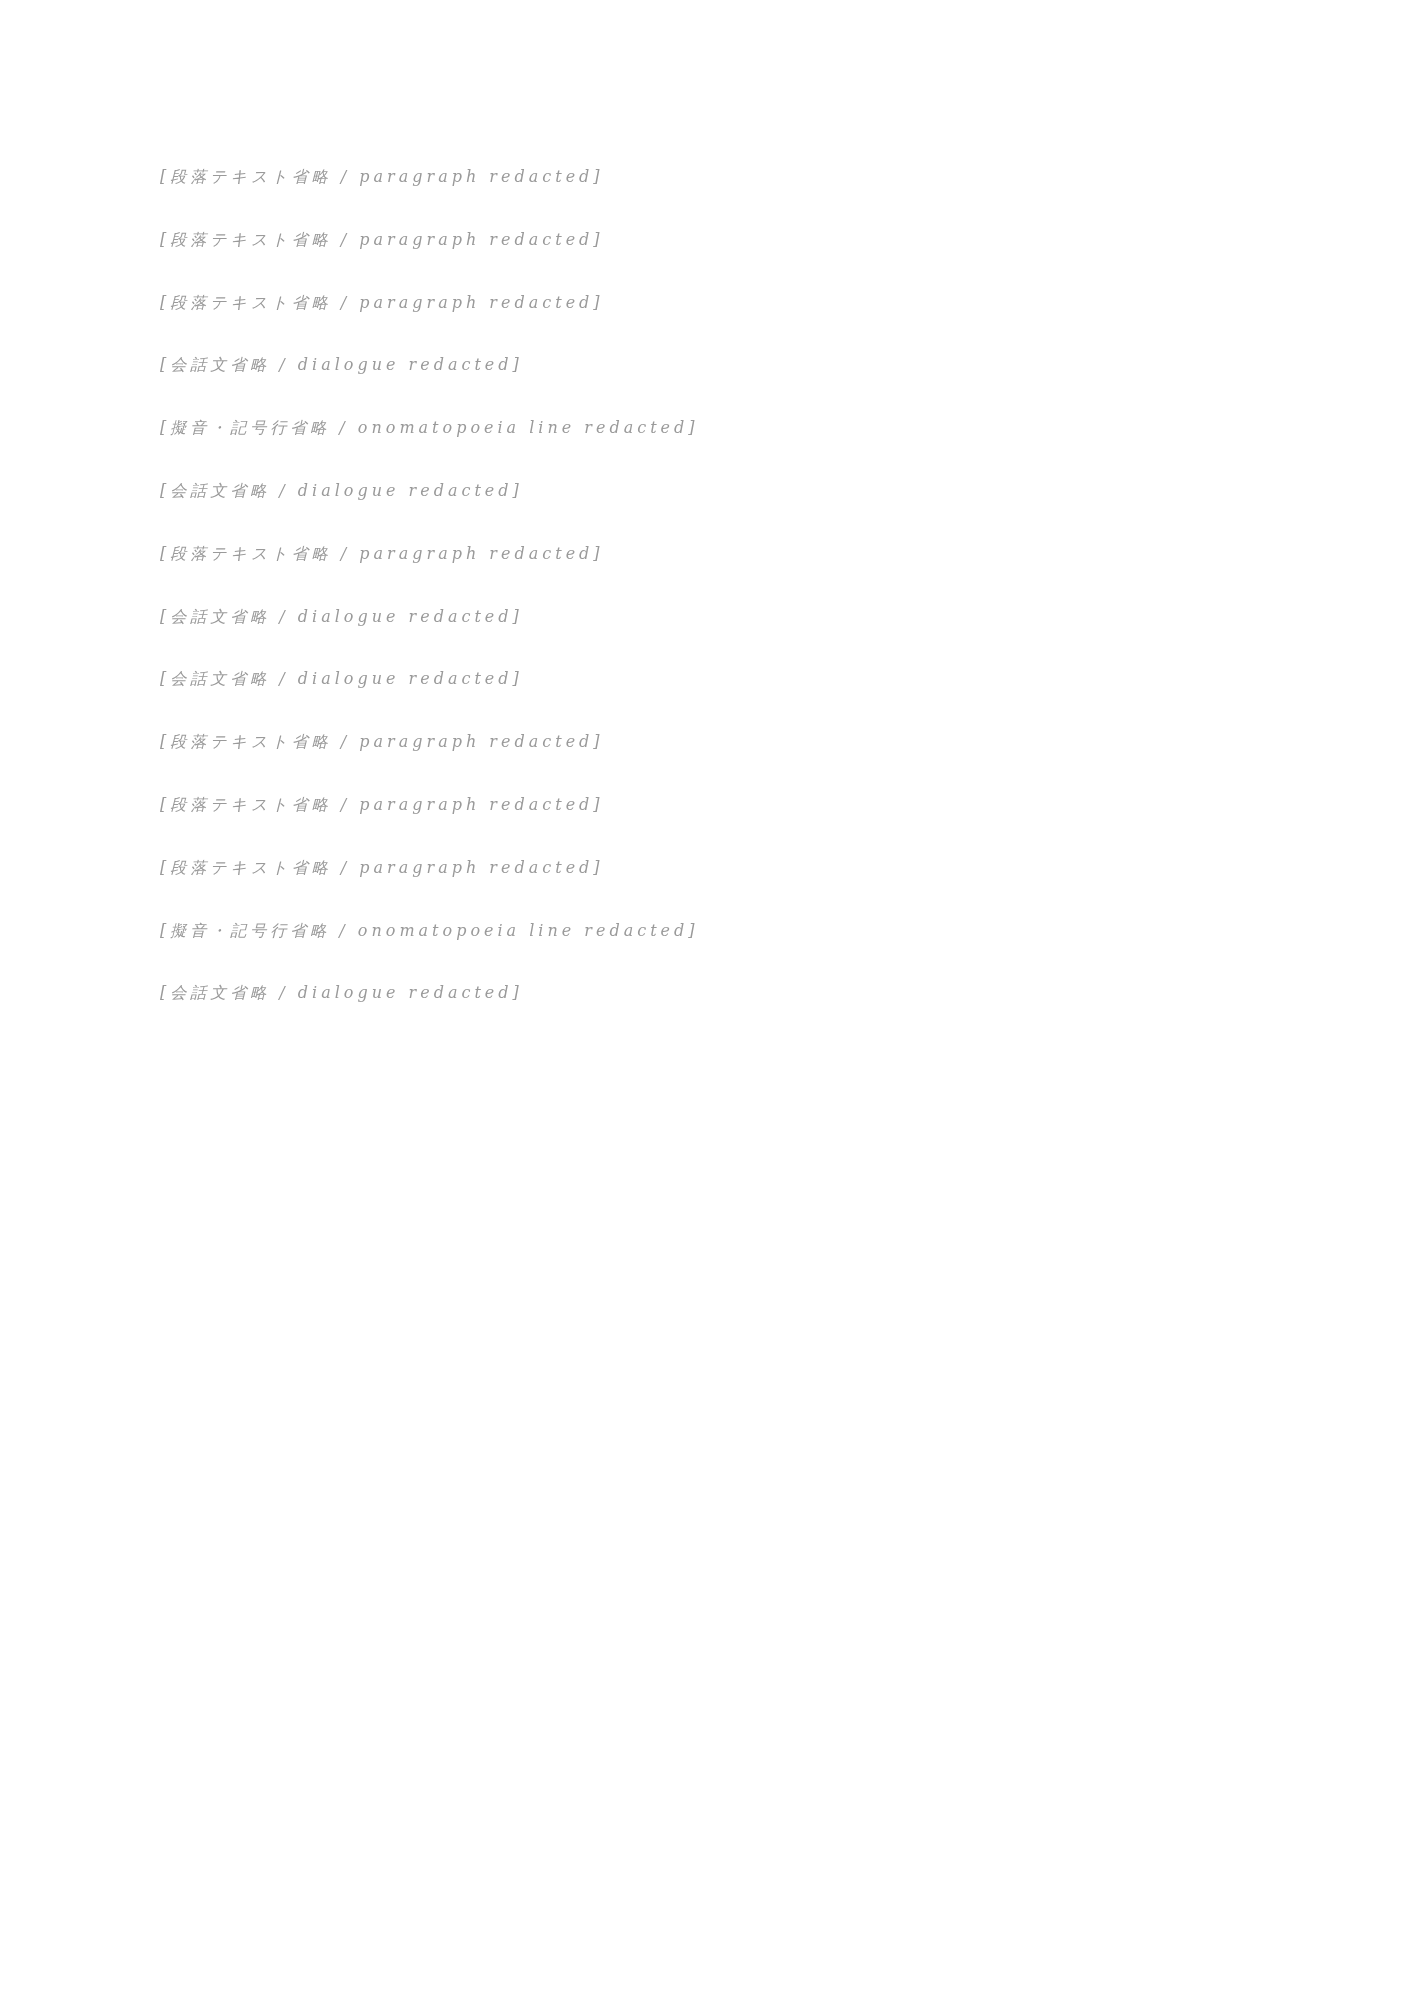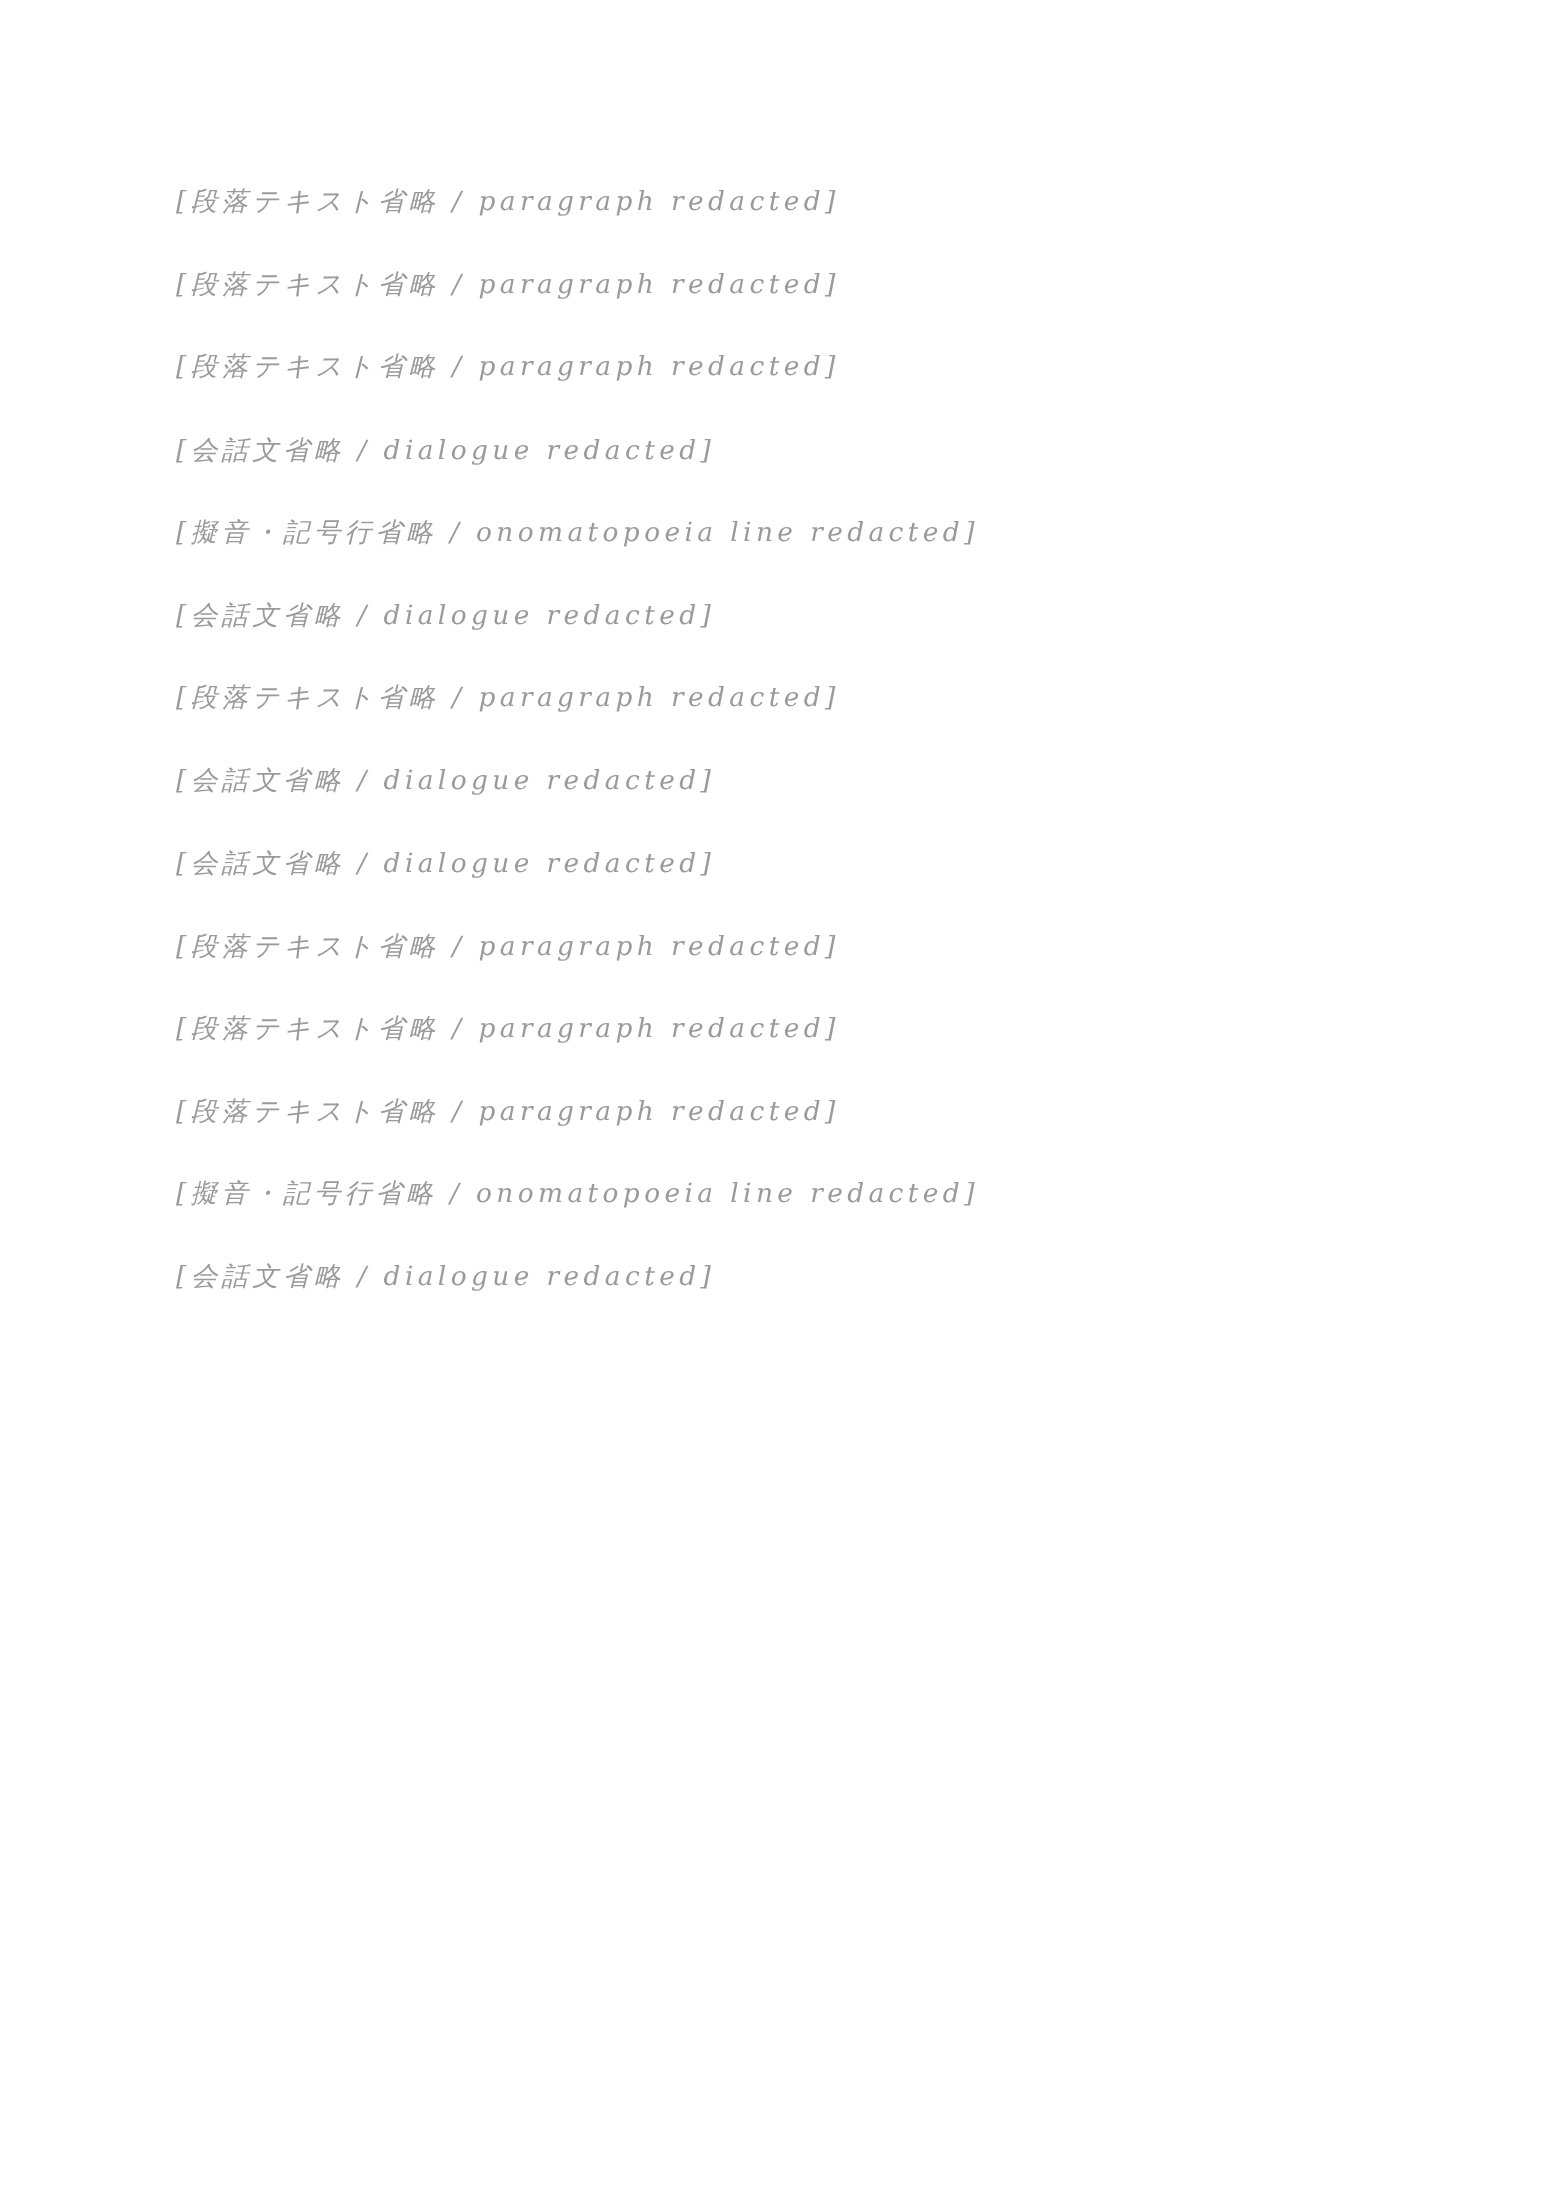--- a/index.html
+++ b/index.html
@@ -13,21 +13,21 @@
     background: #ffffff;
     position: relative;
     font-family: "DejaVu Serif", "Liberation Serif", serif;
     color: #1a1a1a;
   }
   .text-block {
     position: absolute;
     left: 160px;
     top: 165px;
     width: 790px;
-    font-size: 24px;
+    font-size: 16px;
     line-height: 1.55;
     letter-spacing: 4px;
   }
   .para {
     margin: 0 0 38px 0;
     color: #9a9a9a;
     font-style: italic;
   }
 </style>
 </head>

